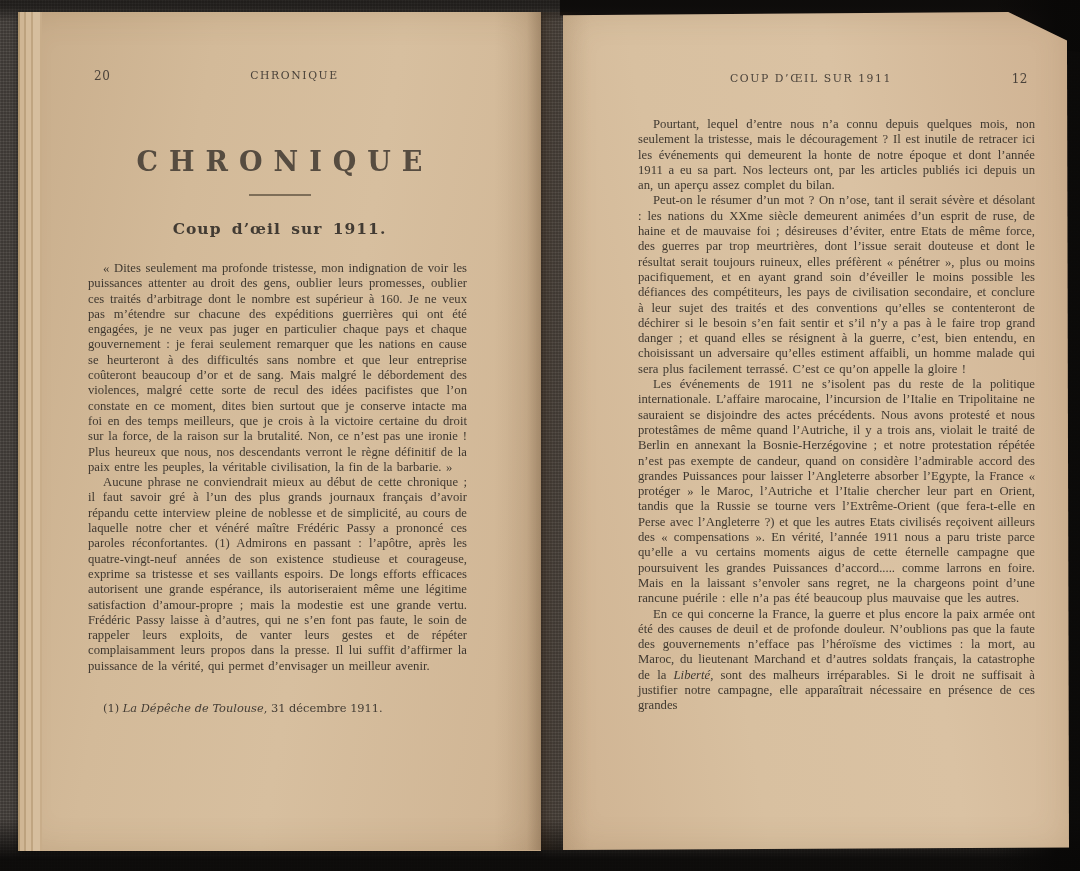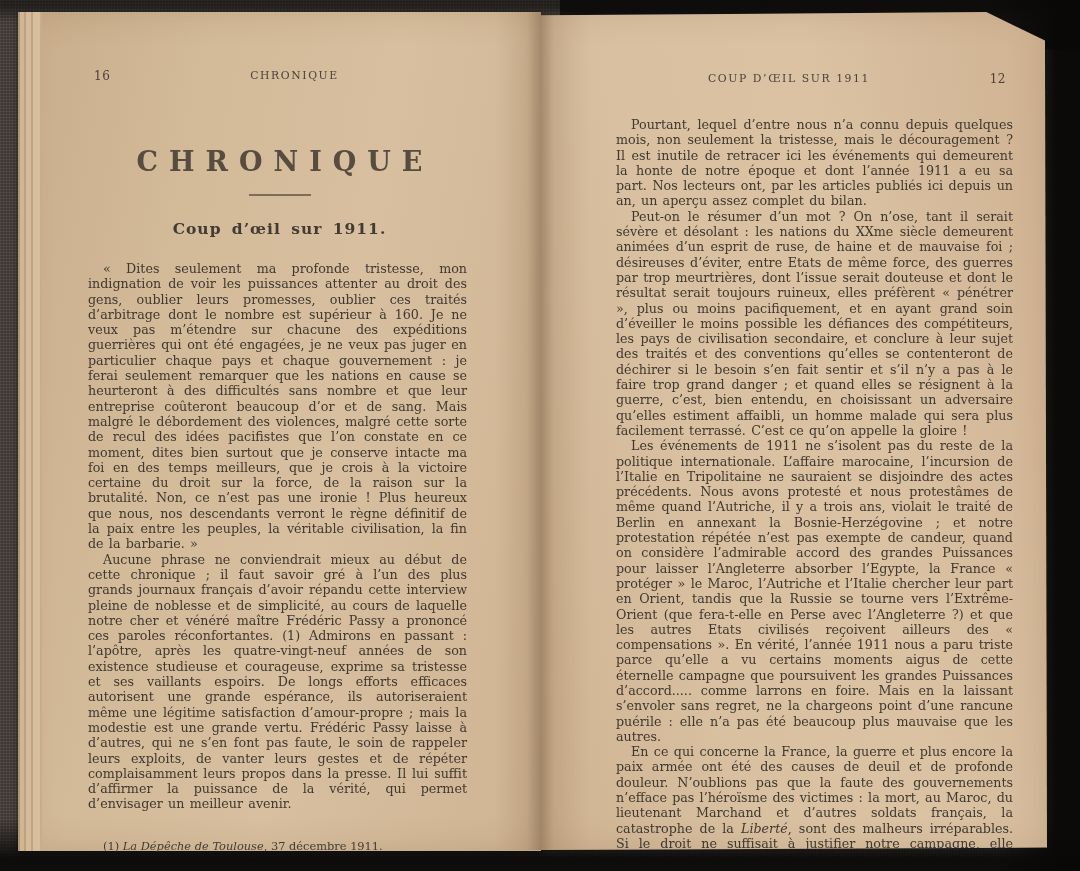--- a/index.html
+++ b/index.html
@@ -37,21 +37,21 @@
     position: absolute; z-index: 2;
     color: #3f3830;
   }
   .page-left {
     left: 18px; top: 12px; width: 523px; height: 839px;
     background: linear-gradient(100deg, #c8ad8b 0%, #d3ba99 30%, #d7bf9f 58%, #cfb493 100%);
     box-shadow: inset 0 0 34px rgba(118,84,44,0.20), 0 2px 6px rgba(0,0,0,0.45);
     border-radius: 2px 0 0 2px;
   }
   .page-right {
-    left: 541px; top: 12px; width: 506px; height: 838px;
+    left: 563px; top: 12px; width: 506px; height: 838px;
     background: linear-gradient(260deg, #cfb292 0%, #dac2a3 38%, #d8c0a0 68%, #cfb392 100%);
     box-shadow: inset 0 0 34px rgba(118,84,44,0.18);
     clip-path: polygon(0 0.4%, 88% 0%, 99.6% 3.4%, 100% 99.7%, 0 100%);
   }
 
   
   .fore-edge {
     position: absolute; left: 0; top: 0; width: 27px; height: 100%;
     background: linear-gradient(90deg,
       #b0966f 0 2px,  #d0b694 2px 6px, #bda27e 6px 8px,
@@ -100,56 +100,56 @@
   }
 
   .body-text {
     text-align: justify;
     font-size: 12.7px; line-height: 15.3px;
     color: #3f3830;
     word-spacing: 1.2px;
   }
   .page-left  .body-text { margin: 23px 74px 0 70px; }
   .page-right .body-text { margin: 30px 34px 0 75px; }
-  .body-text p { margin: 0; text-indent: 15px; }
+  .body-text p { margin: 0; text-indent: 15px; font-family: Liberation Serif, serif; }
 
   .footnote {
     margin: 27px 60px 0 70px;
     font-size: 11.4px; line-height: 14px; color: #433c34;
     text-indent: 15px;
   }
   .footnote .fn-italic { font-style: italic; }
   .italic { font-style: italic; }
 </style>
 </head>
 <body>
 
 <div class="scene">
 
   <div class="top-right-dark"></div>
 
   <div class="page page-left">
     <div class="fore-edge"></div>
 
     <div class="running-row">
-      <span class="pageno">16</span>
+      <span class="pageno">20</span>
       <div class="rhead">CHRONIQUE</div>
     </div>
 
     <div class="chapter-title">CHRONIQUE</div>
     <hr class="title-rule">
 
     <div class="section-heading">Coup d’œil sur 1911.</div>
 
     <div class="body-text">
       <p>« Dites seulement ma profonde tristesse, mon indignation de voir les puissances attenter au droit des gens, oublier leurs promesses, oublier ces traités d’arbitrage dont le nombre est supérieur à 160. Je ne veux pas m’étendre sur chacune des expéditions guerrières qui ont été engagées, je ne veux pas juger en particulier chaque pays et chaque gouvernement : je ferai seulement remarquer que les nations en cause se heurteront à des difficultés sans nombre et que leur entreprise coûteront beaucoup d’or et de sang. Mais malgré le débordement des violences, malgré cette sorte de recul des idées pacifistes que l’on constate en ce moment, dites bien surtout que je conserve intacte ma foi en des temps meilleurs, que je crois à la victoire certaine du droit sur la force, de la raison sur la brutalité. Non, ce n’est pas une ironie ! Plus heureux que nous, nos descendants verront le règne définitif de la paix entre les peuples, la véritable civilisation, la fin de la barbarie. »</p>
       <p>Aucune phrase ne conviendrait mieux au début de cette chronique ; il faut savoir gré à l’un des plus grands journaux français d’avoir répandu cette interview pleine de noblesse et de simplicité, au cours de laquelle notre cher et vénéré maître Frédéric Passy a prononcé ces paroles réconfortantes. (1) Admirons en passant : l’apôtre, après les quatre-vingt-neuf années de son existence studieuse et courageuse, exprime sa tristesse et ses vaillants espoirs. De longs efforts efficaces autorisent une grande espérance, ils autoriseraient même une légitime satisfaction d’amour-propre ; mais la modestie est une grande vertu. Frédéric Passy laisse à d’autres, qui ne s’en font pas faute, le soin de rappeler leurs exploits, de vanter leurs gestes et de répéter complaisamment leurs propos dans la presse. Il lui suffit d’affirmer la puissance de la vérité, qui permet d’envisager un meilleur avenir.</p>
     </div>
 
-    <div class="footnote"><span>(1) </span><span class="fn-italic">La Dépêche de Toulouse</span><span>, 37 décembre 1911.</span></div>
+    <div class="footnote"><span>(1) </span><span class="fn-italic">La Dépêche de Toulouse</span><span>, 31 décembre 1911.</span></div>
   </div>
 
   <div class="page page-right">
 
     <div class="running-row">
       <div class="rhead">COUP D’ŒIL SUR 1911</div>
       <span class="pageno">12</span>
     </div>
 
     <div class="body-text">

